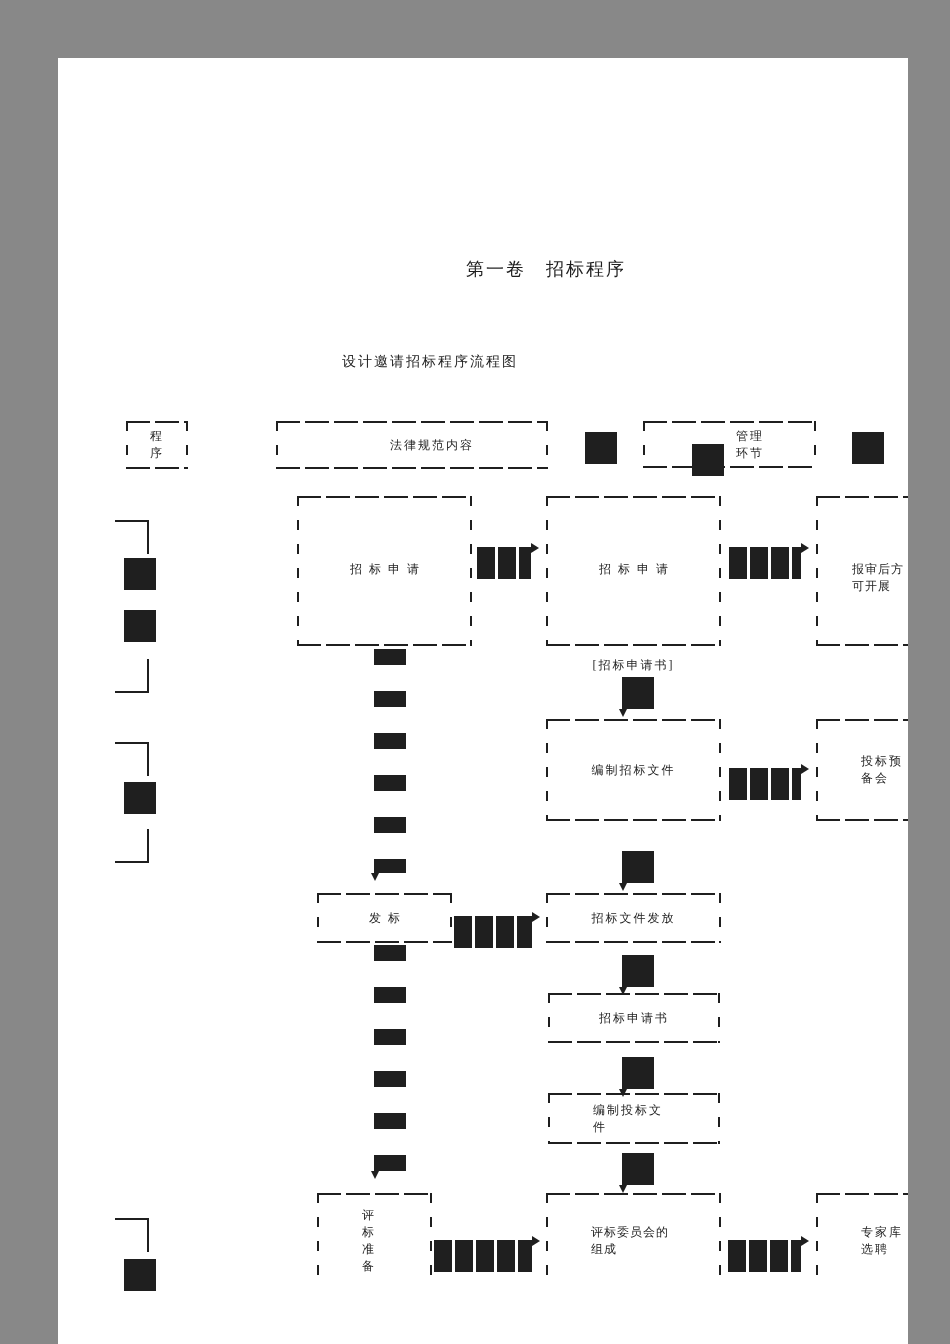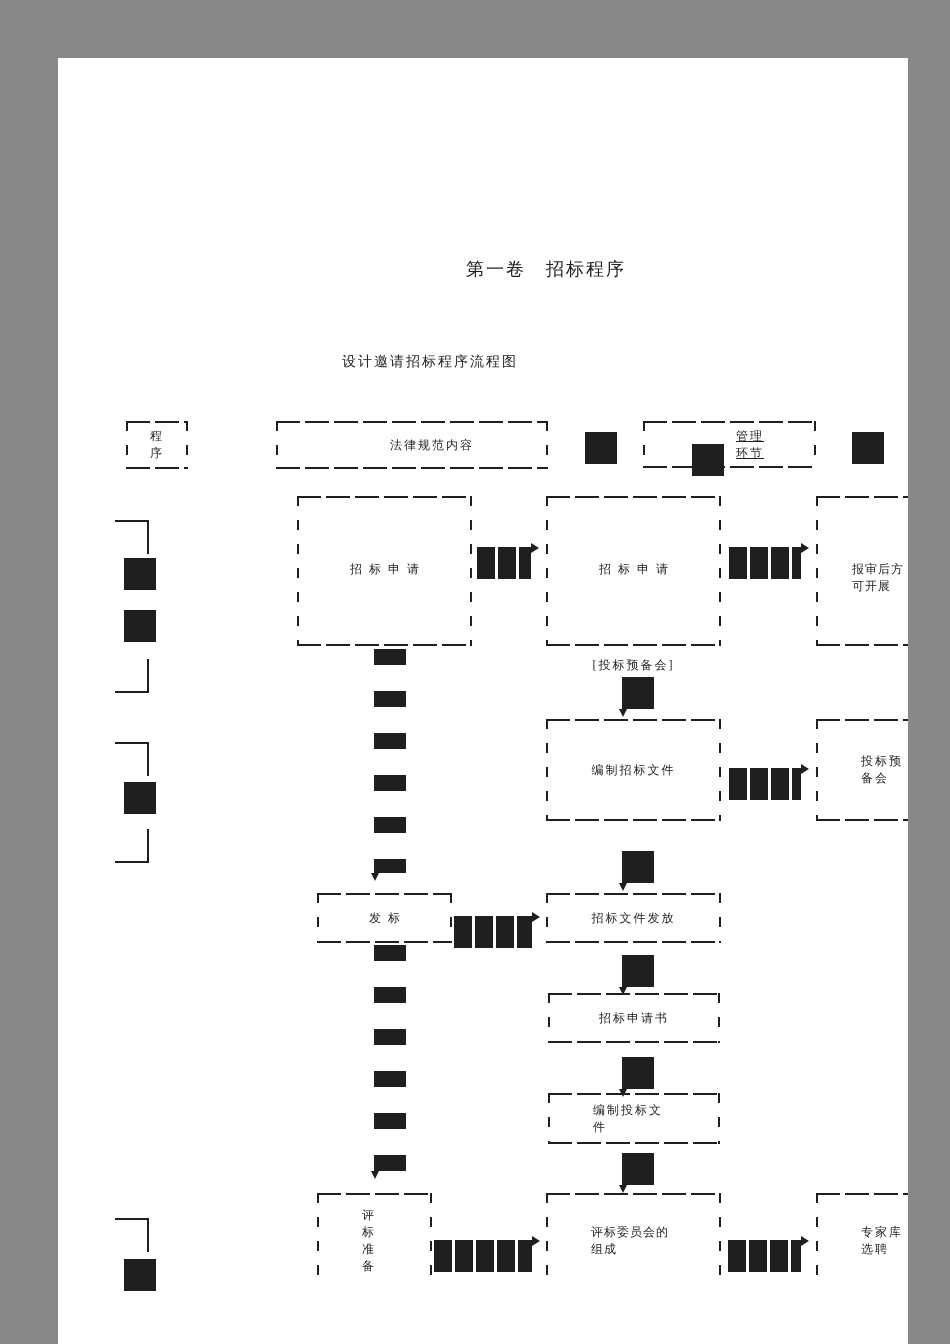--- a/index.html
+++ b/index.html
@@ -67,21 +67,21 @@
   }
   
   .vbar{position:absolute;width:2px;height:27px;background:var(--ink);}
   .frag{position:absolute;width:12px;height:8px;}
   .frag.tr{border-top:2px solid var(--ink);border-right:2px solid var(--ink);}
   .frag.br{border-bottom:2px solid var(--ink);border-right:2px solid var(--ink);}
   .fragv{position:absolute;width:2px;background:var(--ink);}
   
   #hdr-proc  {left:55px; top:350px;width:62px; height:48px;}
   #hdr-legal {left:205px;top:350px;width:272px;height:48px;padding-left:56px;}
-  #hdr-mgmt  {left:572px;top:350px;width:173px;height:47px;padding-left:64px;text-decoration:underline;}
+  #hdr-mgmt  {left:572px;top:350px;width:173px;height:47px;padding-left:64px;}
   #bar-1{left:514px;top:361px;}
   #bar-2{left:781px;top:361px;}
   #bar-mgmt-inner{left:36px;top:10px;}
   #box-apply-left{left:226px;top:425px;width:175px;height:150px;}
   #box-apply-mid {left:475px;top:425px;width:175px;height:150px;row-gap:21px;}
   #box-approval  {left:745px;top:425px;width:145px;height:150px;align-items:flex-start;padding-left:7px;letter-spacing:1px;}
   #box-prep-tender{left:475px;top:648px;width:175px;height:102px;}
   #box-report    {left:745px;top:648px;width:145px;height:102px;}
   #box-issue     {left:246px;top:822px;width:135px;height:50px;}
   #box-distribute{left:475px;top:822px;width:175px;height:50px;}
@@ -133,21 +133,21 @@
     <span>管理环节</span>
   </div>
   <div class="vbar" id="bar-2"></div>
 
   <div class="dbox top-align" id="box-apply-left">
     <span class="wide-ls">招标申请</span>
   </div>
   <div class="harrow" id="arr-a-b"></div>
   <div class="dbox top-align" id="box-apply-mid">
     <span class="wide-ls">招标申请</span>
-    <span>[投标预备会]</span>
+    <span>[招标申请书]</span>
   </div>
   <div class="harrow" id="arr-b-c"></div>
   <div class="dbox top-align no-right" id="box-approval">
     <span>报审后方可开展</span>
   </div>
 
   <div class="vdash" id="con-left-1"></div>
   <div class="varrow" id="arr-b-d"></div>
 
   <div class="dbox" id="box-prep-tender">

